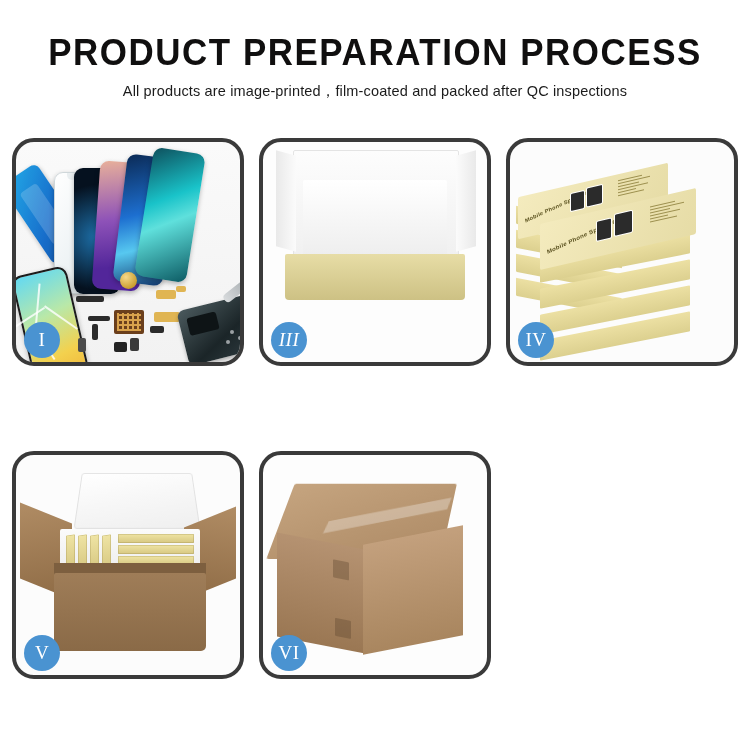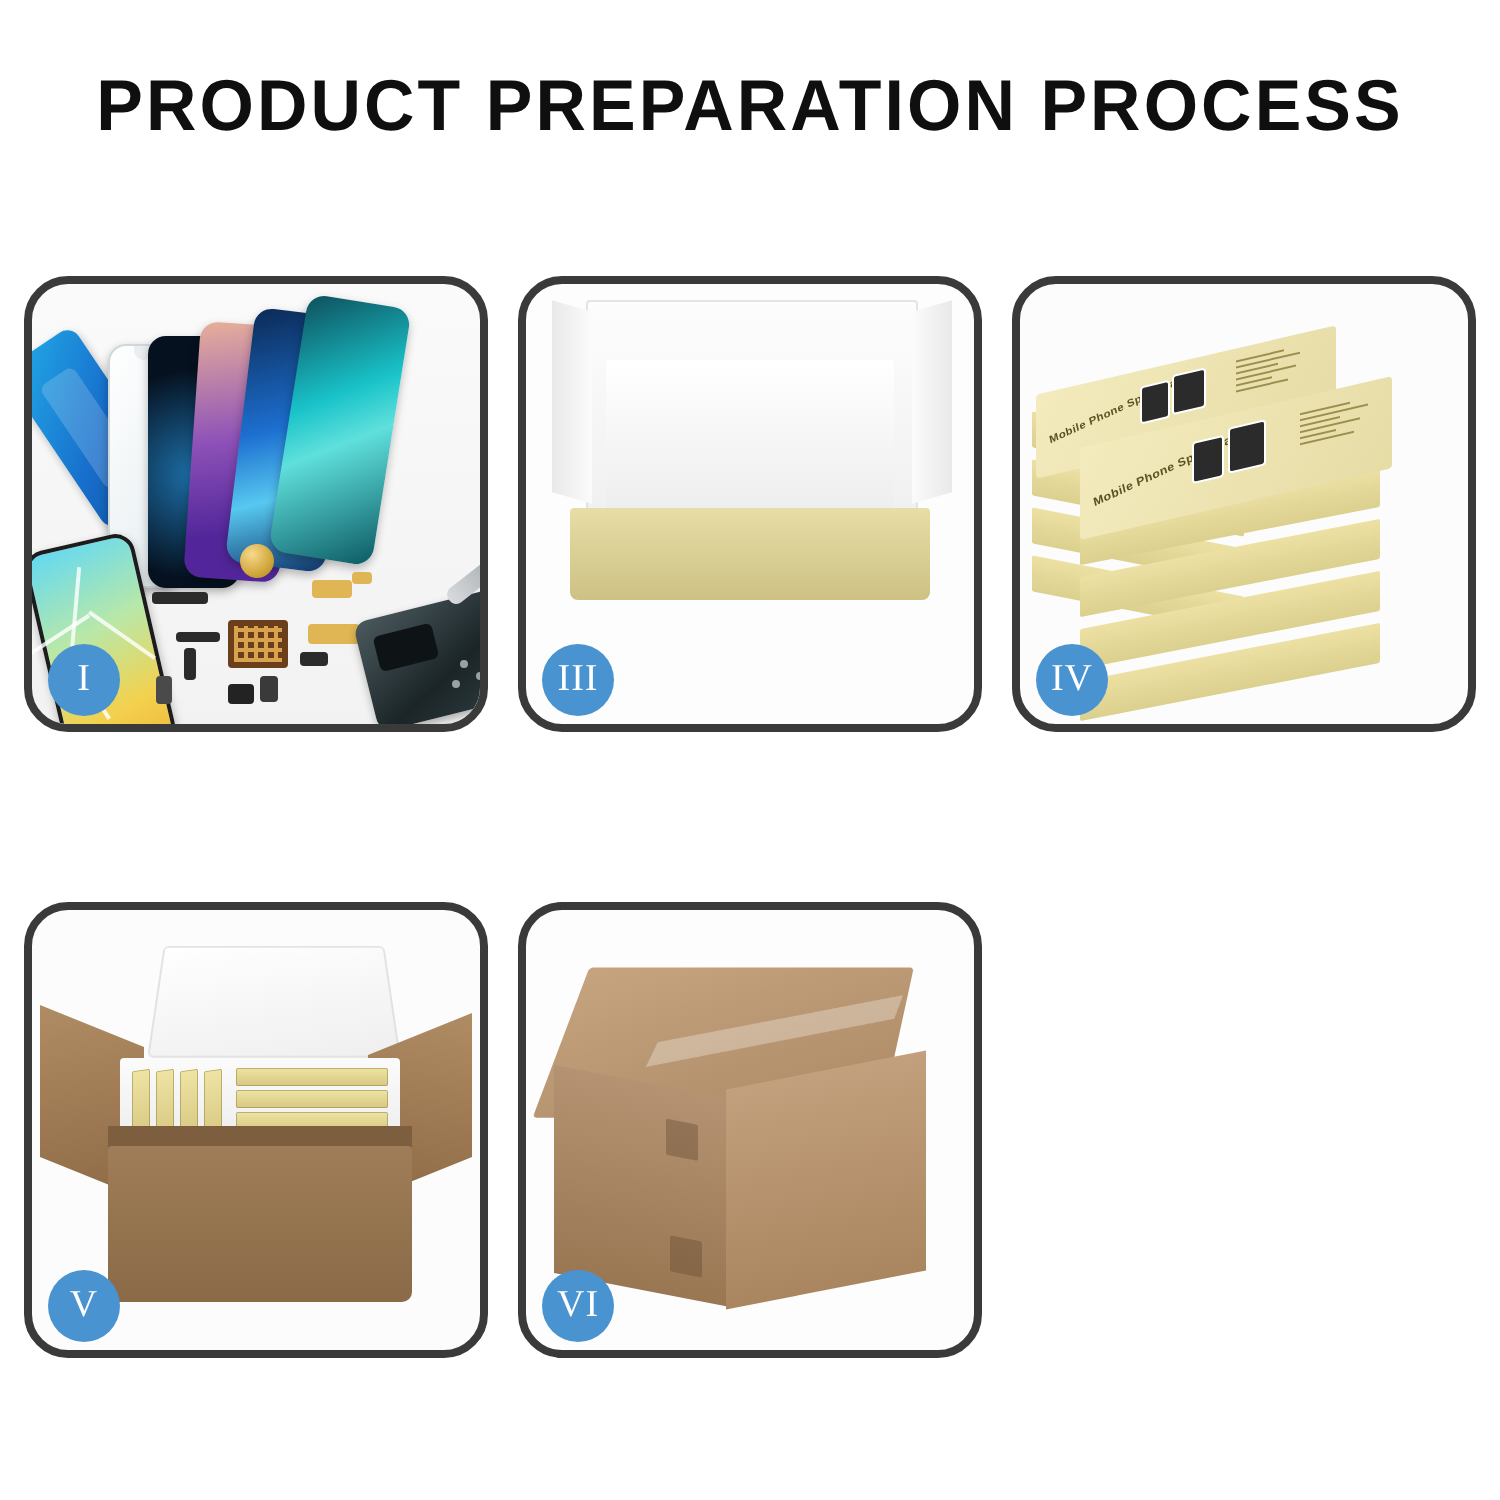--- a/index.html
+++ b/index.html
@@ -102,21 +102,21 @@
   .flexcab{position:absolute;left:44px;top:80px;width:13px;height:118px;
        background:linear-gradient(180deg,#31414f,#141c24);border-radius:2px;opacity:.8;}
   .ic{position:absolute;left:41px;top:96px;width:19px;height:14px;
        background:#cfd6db;border-radius:2px;opacity:.85;}
   .conn{position:absolute;width:16px;height:13px;background:#d09a3c;
         border-radius:2px;opacity:.9;}
   .redlbl{position:absolute;left:42px;top:11px;width:13px;height:8px;
         background:#e05a6a;border-radius:1px;opacity:.85;}
 
   
-  .p3{background:#fdfdfd;}
+  .p3{background:#fdfdfd;font-style:italic;}
   .gbox-lid{position:absolute;left:30px;top:8px;width:164px;height:108px;
         background:linear-gradient(180deg,#fdfdfd,#f0f0f0);
         border:1px solid #e4e4e4;border-radius:2px;}
   .gbox-lid:before{content:"";position:absolute;left:-18px;top:2px;width:20px;height:96px;
         background:linear-gradient(90deg,#e9e9e9,#fbfbfb);transform:skewY(16deg);}
   .gbox-lid:after{content:"";position:absolute;right:-18px;top:2px;width:20px;height:96px;
         background:linear-gradient(270deg,#e9e9e9,#fbfbfb);transform:skewY(-16deg);}
   .foamsheet{position:absolute;left:40px;top:38px;width:144px;height:80px;
         background:linear-gradient(180deg,#ffffff,#ededed);border-radius:2px;}
   .gbox-base{position:absolute;left:22px;top:112px;width:180px;height:46px;
@@ -172,20 +172,21 @@
         background:rgba(255,255,255,.3);transform:rotate(-12deg) skewX(-20deg);}
   .tab{position:absolute;width:16px;height:18px;background:rgba(90,65,42,.35);border-radius:1px;}
 </style>
 </head>
 <body>
 
 <div class="page">
 
   <div class="header">
     <div class="title">PRODUCT PREPARATION PROCESS</div>
+    <div class="subtitle">All products are image-printed，film-coated and packed after QC inspections</div>
   </div>
 
   <div class="grid">
 
     <div class="panel p1">
       <div class="scene">
         <div class="ph filmblue"></div>
         <div class="ph glass"></div>
         <div class="ph dark"></div>
         <div class="ph purple"></div>

